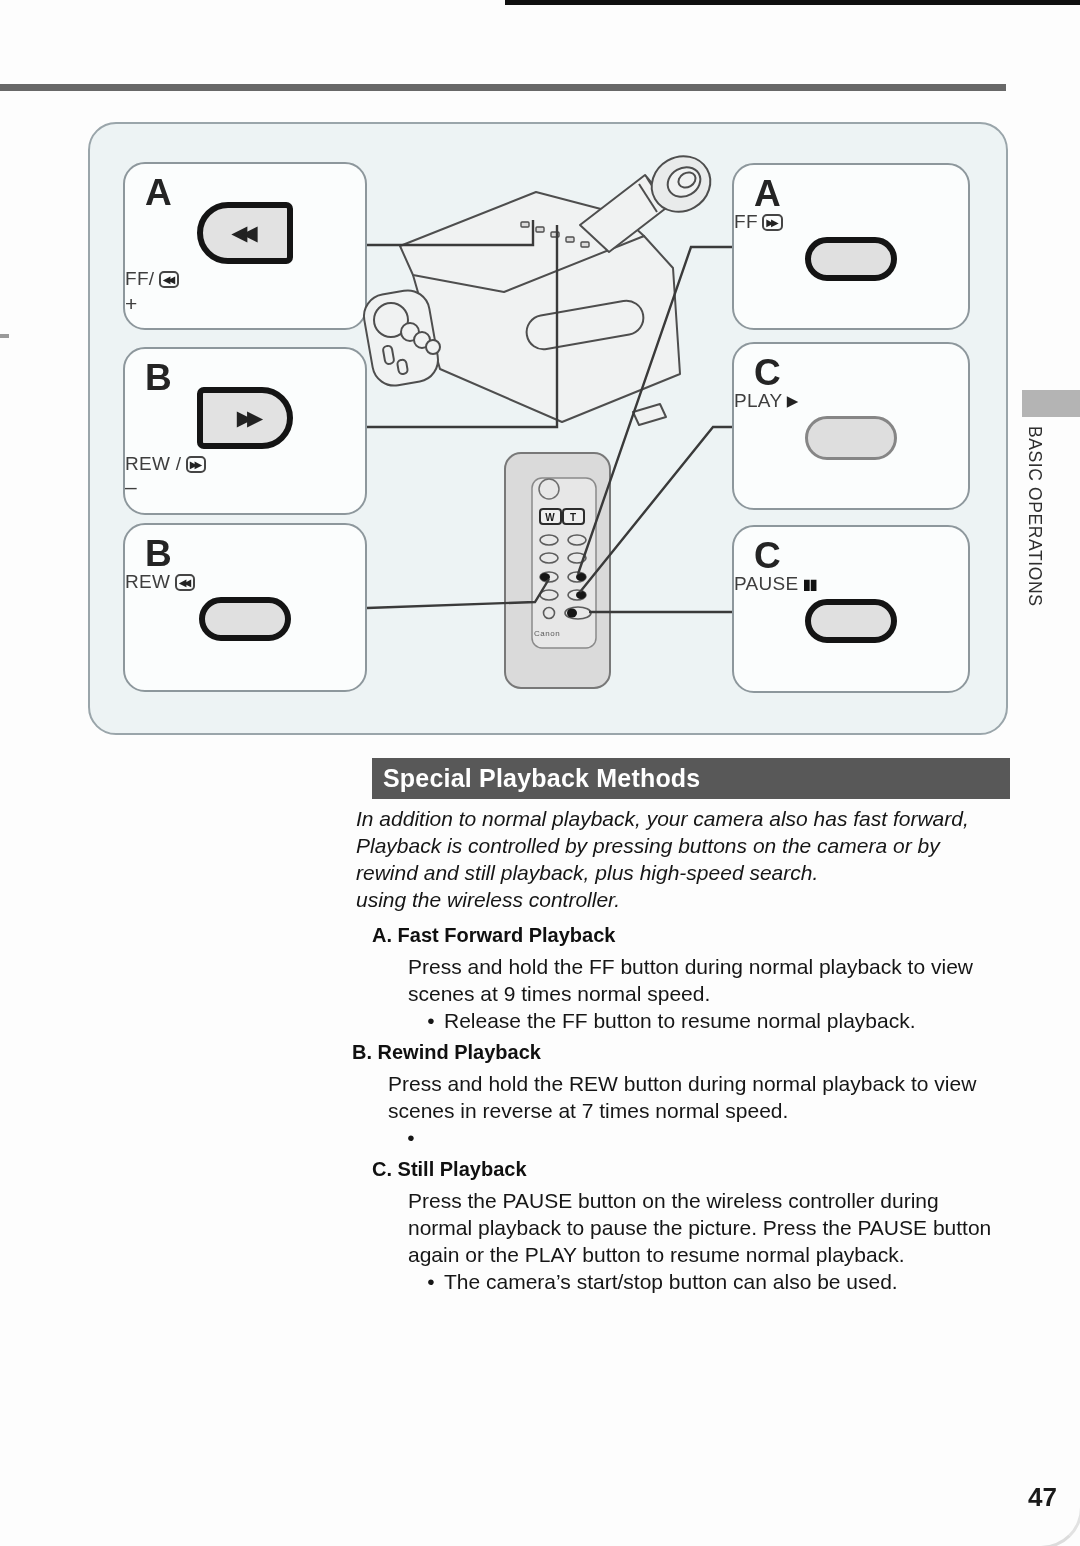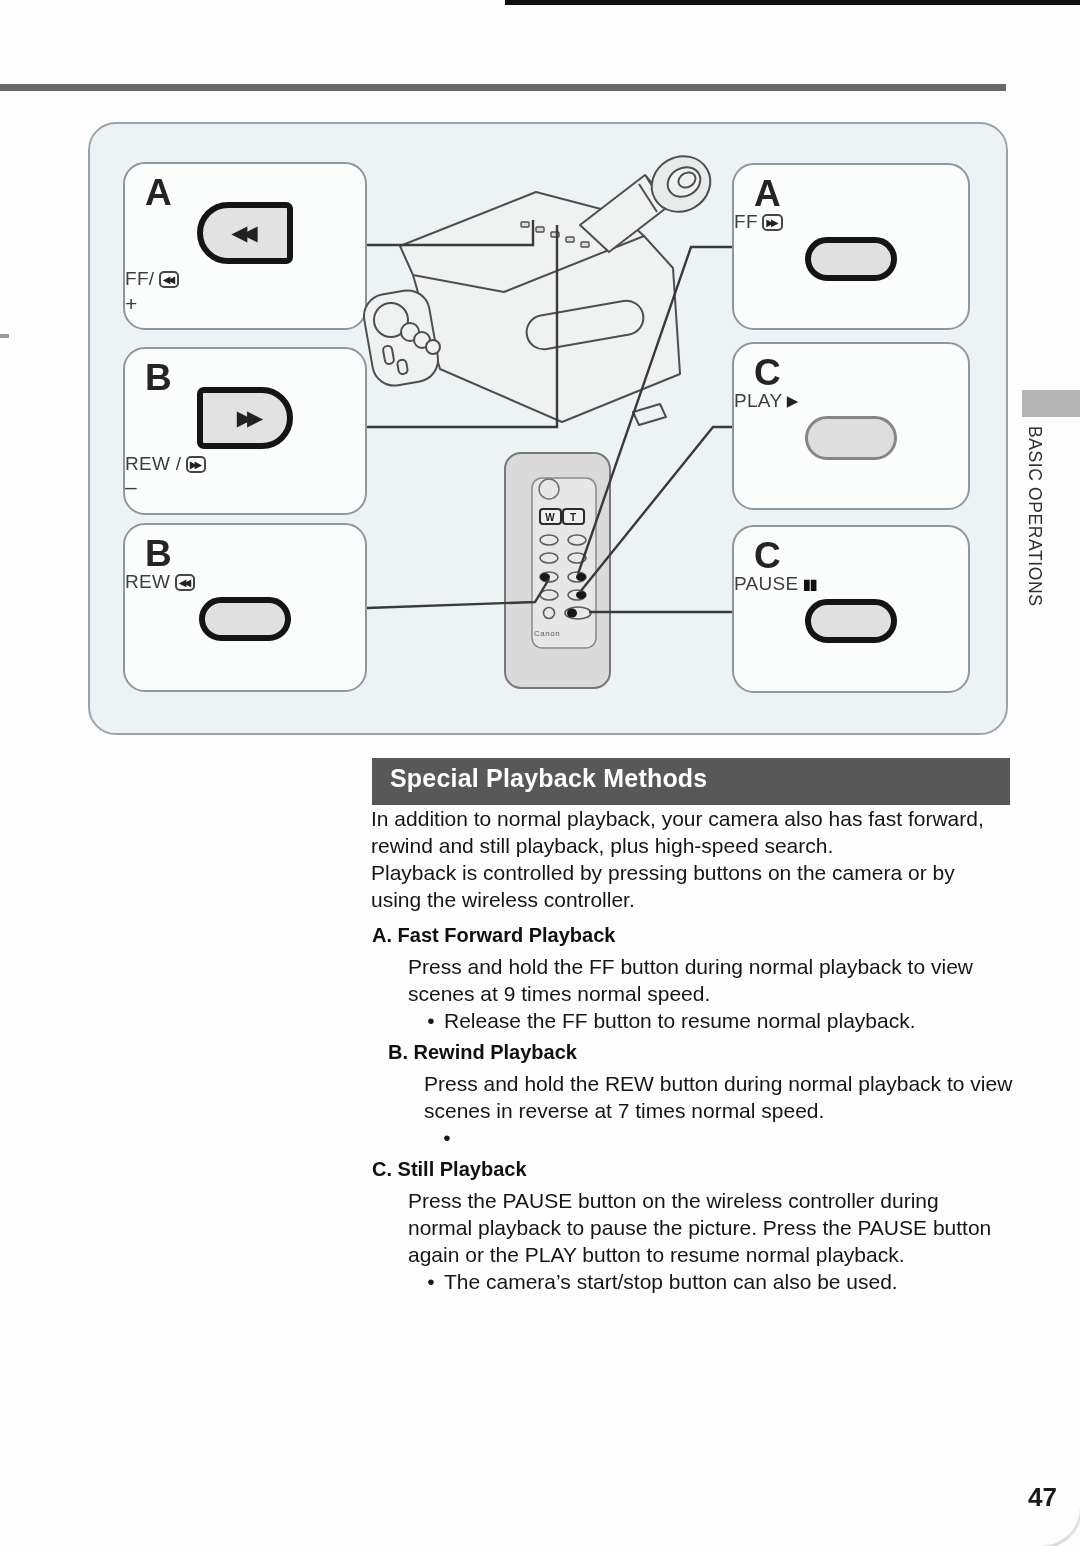--- a/index.html
+++ b/index.html
@@ -29,23 +29,23 @@
   .dbtn.round-left  { border-radius:32px 7px 7px 32px; }
   .dbtn.round-right { border-radius:7px 32px 32px 7px; }
   .btn-glyph { font-size:21px; letter-spacing:-6px; padding-right:7px; color:#222; }
   .oval { position:absolute; left:50%; transform:translateX(-50%); top:72px;
           width:92px; height:44px; border:6px solid #141414; border-radius:24px; background:#e0e0e0; }
   .oval.thin { border:3.5px solid #868686; background:#dedede; }
   .play-tri { font-size:15px; color:#222; vertical-align:1px; }
   .pause-bars { font-size:14px; font-weight:bold; letter-spacing:-1px; color:#111; vertical-align:1px; }
 
   
-  .header-bar { left:372px; top:758px; width:638px; height:47px; background:#585858;
+  .header-bar { left:372px; top:758px; width:638px; height:41px; background:#585858;
                 color:#fff; font-size:25px; font-weight:bold; line-height:41px;
-                padding-left:18px; letter-spacing:0.2px; }
+                padding-left:11px; letter-spacing:0.2px; }
   .bodytext { font-size:21px; line-height:27px; color:#161616; }
   .tline { white-space:nowrap; }
   .sec-heading { font-size:20px; font-weight:bold; color:#101010; line-height:30px; margin-bottom:3px; }
   .sec-body { margin-left:36px; }
   .bullet-row { display:flex; margin-left:10px; }
   .bullet-mark { width:26px; text-align:center; }
 
   
   .side-tab { left:1022px; top:390px; width:58px; height:27px; background:#b4b4b4; }
   .side-label { left:1024px; top:426px; height:230px; writing-mode:vertical-rl;
@@ -192,40 +192,40 @@
     <path d="M 644,125 H 603 L 490,452"></path>
     <path d="M 644,305 H 625 L 492,470"></path>
     <path d="M 644,490 H 501"></path>
   </g>
 </svg>
 
 <div class="abs header-bar">
   <span>Special Playback Methods</span>
 </div>
 
-<div class="abs bodytext" style="left:371px;top:805px;width:680px;">
+<div class="abs bodytext" style="left:356px;top:805px;width:680px;font-style:italic;">
   <div class="tline">In addition to normal playback, your camera also has fast forward,</div>
+  <div class="tline">Playback is controlled by pressing buttons on the camera or by</div>
   <div class="tline">rewind and still playback, plus high-speed search.</div>
-  <div class="tline">Playback is controlled by pressing buttons on the camera or by</div>
   <div class="tline">using the wireless controller.</div>
 </div>
 
 <div class="abs" style="left:372px;top:920px;width:680px;">
   <div class="sec-heading">A. Fast Forward Playback</div>
   <div class="sec-body bodytext">
     <div class="tline">Press and hold the FF button during normal playback to view</div>
     <div class="tline">scenes at 9 times normal speed.</div>
     <div class="bullet-row">
       <span class="bullet-mark">•</span>
       <span class="tline">Release the FF button to resume normal playback.</span>
     </div>
   </div>
 </div>
 
-<div class="abs" style="left:388px;top:1037px;width:680px;">
+<div class="abs" style="left:352px;top:1037px;width:680px;">
   <div class="sec-heading">B. Rewind Playback</div>
   <div class="sec-body bodytext">
     <div class="tline">Press and hold the REW button during normal playback to view</div>
     <div class="tline">scenes in reverse at 7 times normal speed.</div>
     <div class="bullet-row">
       <span class="bullet-mark">•</span>
     </div>
   </div>
 </div>
 

